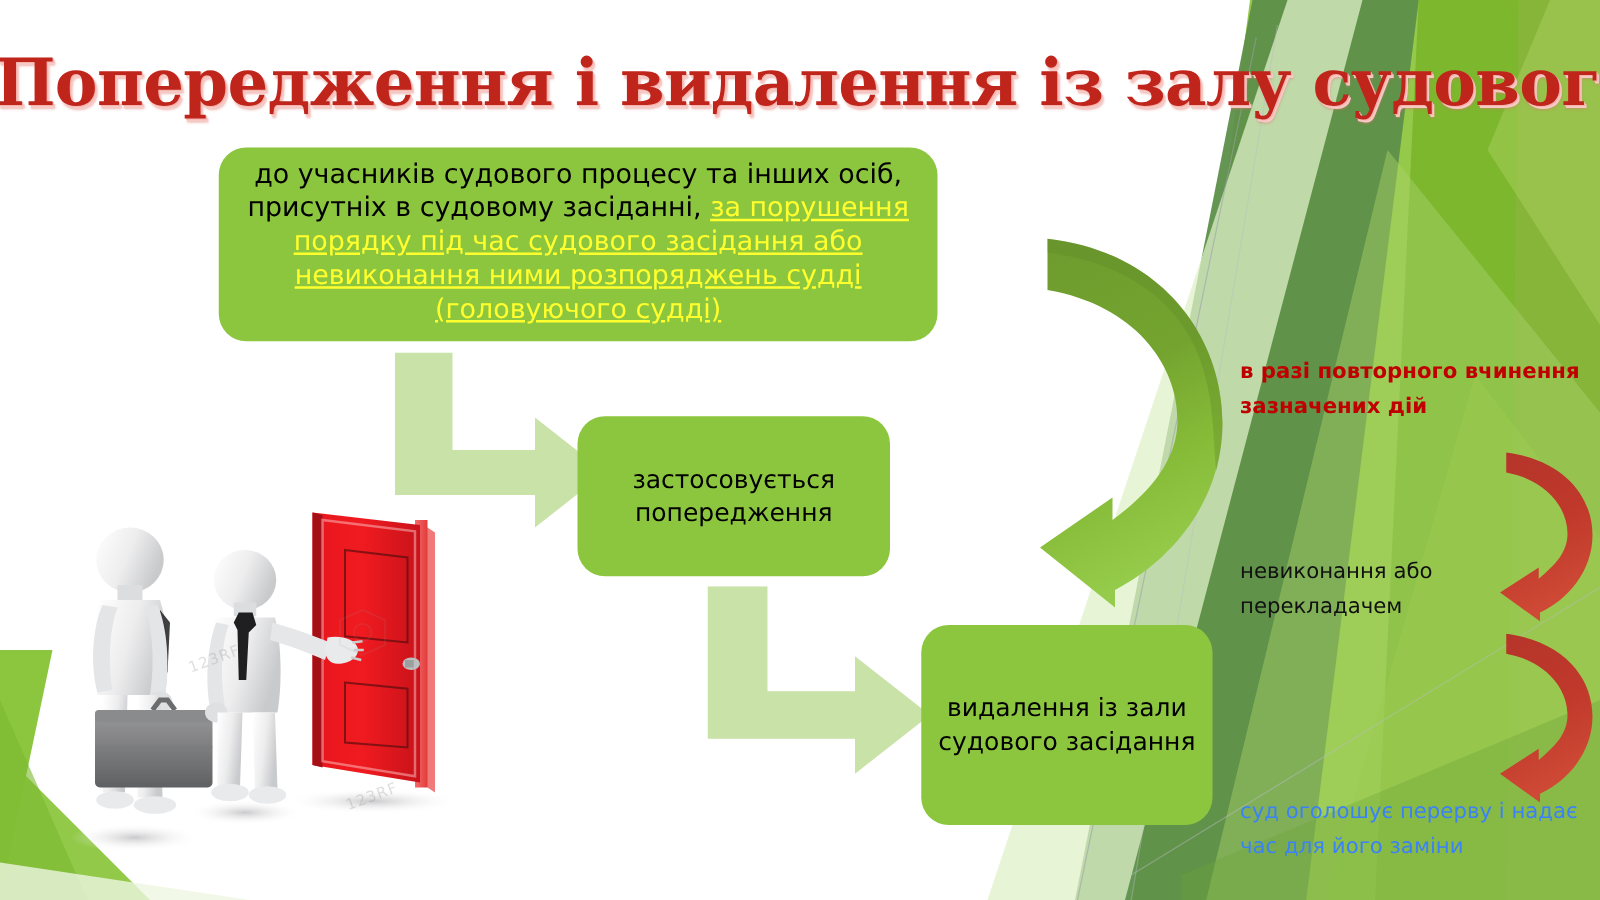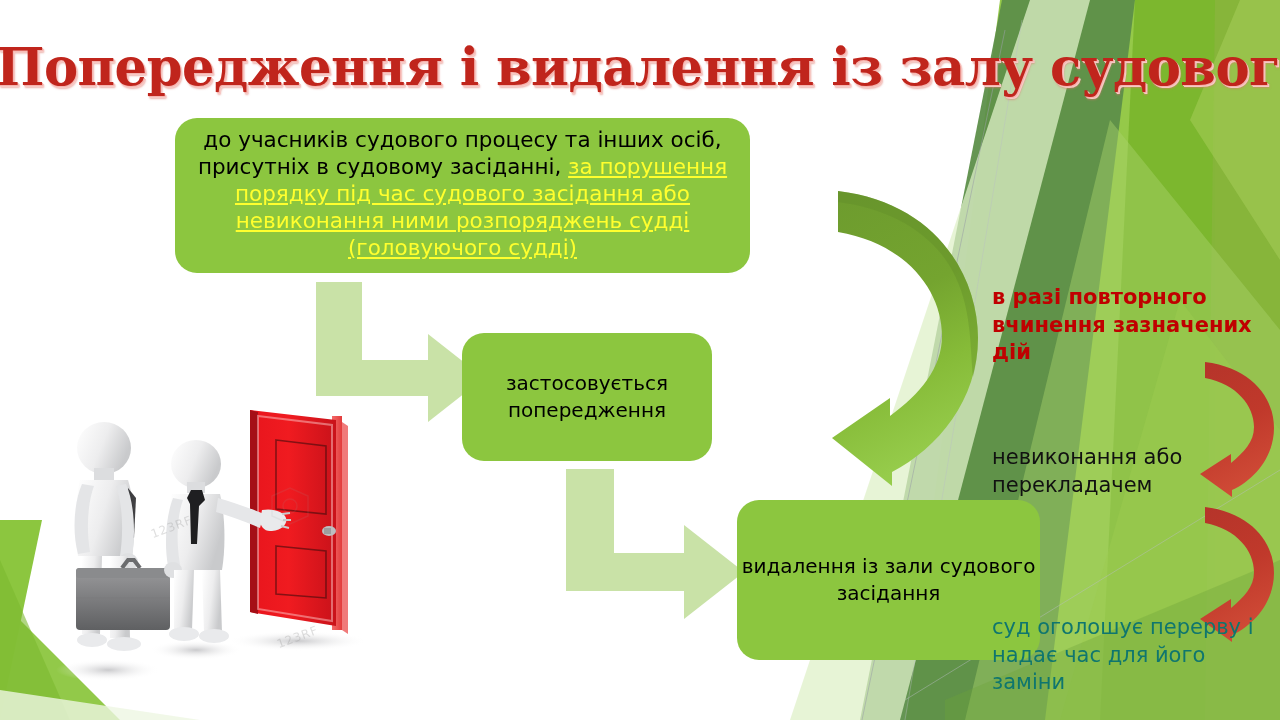--- a/index.html
+++ b/index.html
@@ -47,32 +47,32 @@
     padding:6px 16px 10px 16px;
     font-size:21.5px;line-height:27px;
   }
   #box-conditions .blk{color:#000;}
   #box-conditions .ylw{color:#ffff2e;text-decoration:underline;text-underline-offset:2px;}
   #box-warning{
     left:462px;top:333px;width:250px;height:128px;
     font-size:20px;line-height:27px;
   }
   #box-removal{
-    left:737px;top:500px;width:303px;height:160px;
+    left:737px;top:500px;width:233px;height:160px;
     font-size:20px;line-height:27px;
   }
 
   
   .elbow{position:absolute;}
 
   
-  .caption{position:absolute;font-size:21px;line-height:27.5px;white-space:pre-line;}
+  .caption{position:absolute;font-size:17px;line-height:27.5px;white-space:pre-line;}
   #cap-repeat{left:992px;top:284px;color:#c00000;font-weight:bold;}
   #cap-specialist{left:992px;top:444px;color:#111;}
-  #cap-recess{left:992px;top:614px;color:#0f766e;}
+  #cap-recess{left:992px;top:636px;color:#3b82f6;}
 
   
   .arrow-svg{position:absolute;}
 
   
   #illustration{position:absolute;left:36px;top:398px;width:360px;height:300px;}
   .wm{
     position:absolute;color:rgba(140,140,140,.28);
     font-size:12px;font-family:"DejaVu Sans","Liberation Sans",sans-serif;
     letter-spacing:1px;transform:rotate(-20deg);user-select:none;

